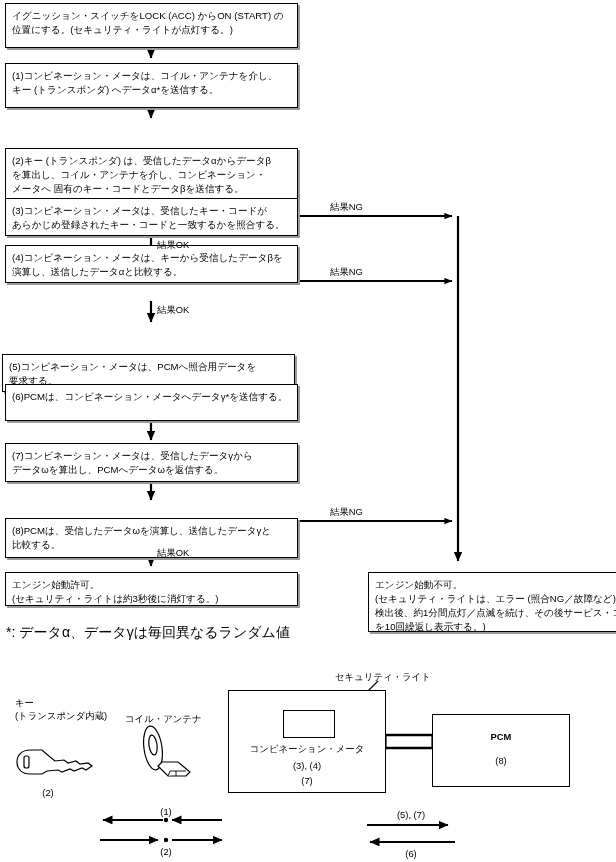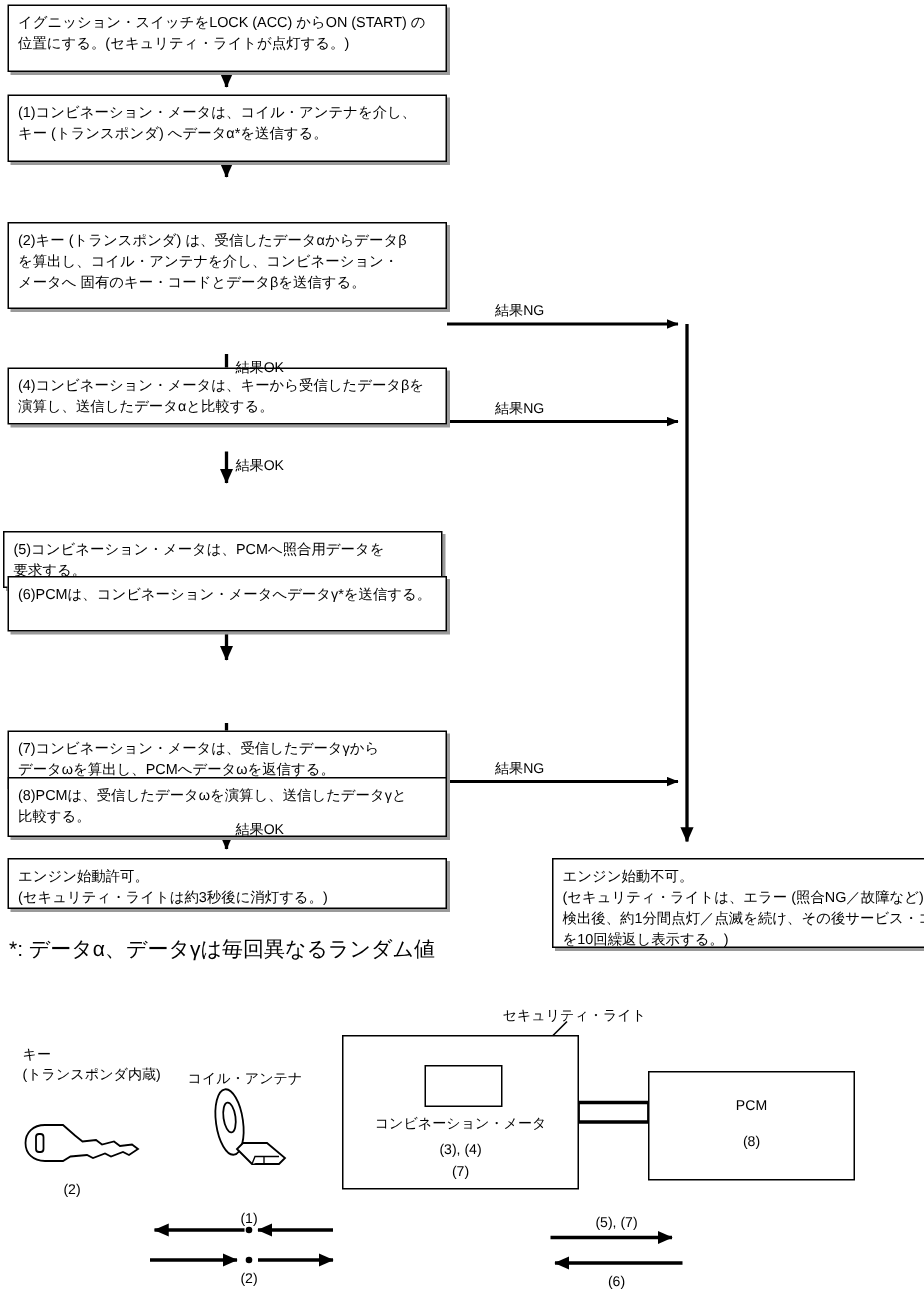--- a/index.html
+++ b/index.html
@@ -139,30 +139,32 @@
   <div class="box" style="left:5px;  top:3px;   width:293px; height:45px;">イグニッション・スイッチをLOCK (ACC) からON (START) の
 位置にする。(セキュリティ・ライトが点灯する。)</div>
 
   <div class="box" style="left:5px;  top:63px;  width:293px; height:45px;">(1)コンビネーション・メータは、コイル・アンテナを介し、
     キー (トランスポンダ) へデータα*を送信する。</div>
 
   <div class="box" style="left:5px;  top:123px; width:293px; height:58px;margin-top:25px;">(2)キー (トランスポンダ) は、受信したデータαからデータβ
     を算出し、コイル・アンテナを介し、コンビネーション・
     メータへ    固有のキー・コードとデータβを送信する。</div>
 
+  <div class="box" style="left:5px;  top:198px; width:293px; height:38px;">(3)コンビネーション・メータは、受信したキー・コードが
+    あらかじめ登録されたキー・コードと一致するかを照合する。</div>
 
   <div class="box" style="left:5px;  top:245px; width:293px; height:38px;">(4)コンビネーション・メータは、キーから受信したデータβを
     演算し、送信したデータαと比較する。</div>
 
   <div class="box" style="left:2px;  top:325px; width:293px; height:38px;margin-top:29px;">(5)コンビネーション・メータは、PCMへ照合用データを
     要求する。</div>
 
   <div class="box" style="left:5px;  top:384px; width:293px; height:37px;">(6)PCMは、コンビネーション・メータへデータγ*を送信する。</div>
 
-  <div class="box" style="left:5px;  top:443px; width:293px; height:39px;margin-top:44px;">(7)コンビネーション・メータは、受信したデータγから
+  <div class="box" style="left:5px;  top:443px; width:293px; height:39px;">(7)コンビネーション・メータは、受信したデータγから
     データωを算出し、PCMへデータωを返信する。</div>
 
   <div class="box" style="left:5px;  top:503px; width:293px; height:40px;margin-top:15px;">(8)PCMは、受信したデータωを演算し、送信したデータγと
     比較する。</div>
 
   <div class="box" style="left:5px;  top:572px; width:293px; height:34px;">エンジン始動許可。
 (セキュリティ・ライトは約3秒後に消灯する。)</div>
 
   <div class="box" style="left:325px; top:572px; width:286px; height:60px;margin-left:43px;">エンジン始動不可。
 (セキュリティ・ライトは、エラー (照合NG／故障など)
@@ -187,21 +189,21 @@
 
   <div class="lbl" style="left:335px; top:671px;">セキュリティ・ライト</div>
 
   <div class="plainbox" style="left:228px; top:690px; width:158px; height:103px;"></div>
   <div class="plainbox" style="left:283px; top:710px; width:52px; height:28px;"></div>
   <div class="lbl center" style="left:228px; top:743px; width:158px;">コンビネーション・メータ</div>
   <div class="lbl center" style="left:228px; top:760px; width:158px;">(3), (4)</div>
   <div class="lbl center" style="left:228px; top:775px; width:158px;">(7)</div>
 
   <div class="plainbox" style="left:432px; top:714px; width:138px; height:73px;"></div>
-  <div class="lbl center" style="left:432px; top:731px; width:138px;">PCM</div>
+  <div class="lbl center" style="left:432px; top:731px; width:138px;font-weight:bold;">PCM</div>
   <div class="lbl center" style="left:432px; top:755px; width:138px;">(8)</div>
 
   <div class="lbl center" style="left:146px; top:806px; width:40px;">(1)</div>
   <div class="lbl center" style="left:146px; top:846px; width:40px;">(2)</div>
   <div class="lbl center" style="left:378px; top:809px; width:66px;">(5), (7)</div>
   <div class="lbl center" style="left:386px; top:848px; width:50px;">(6)</div>
 
 </div>
 
 </body></html>

